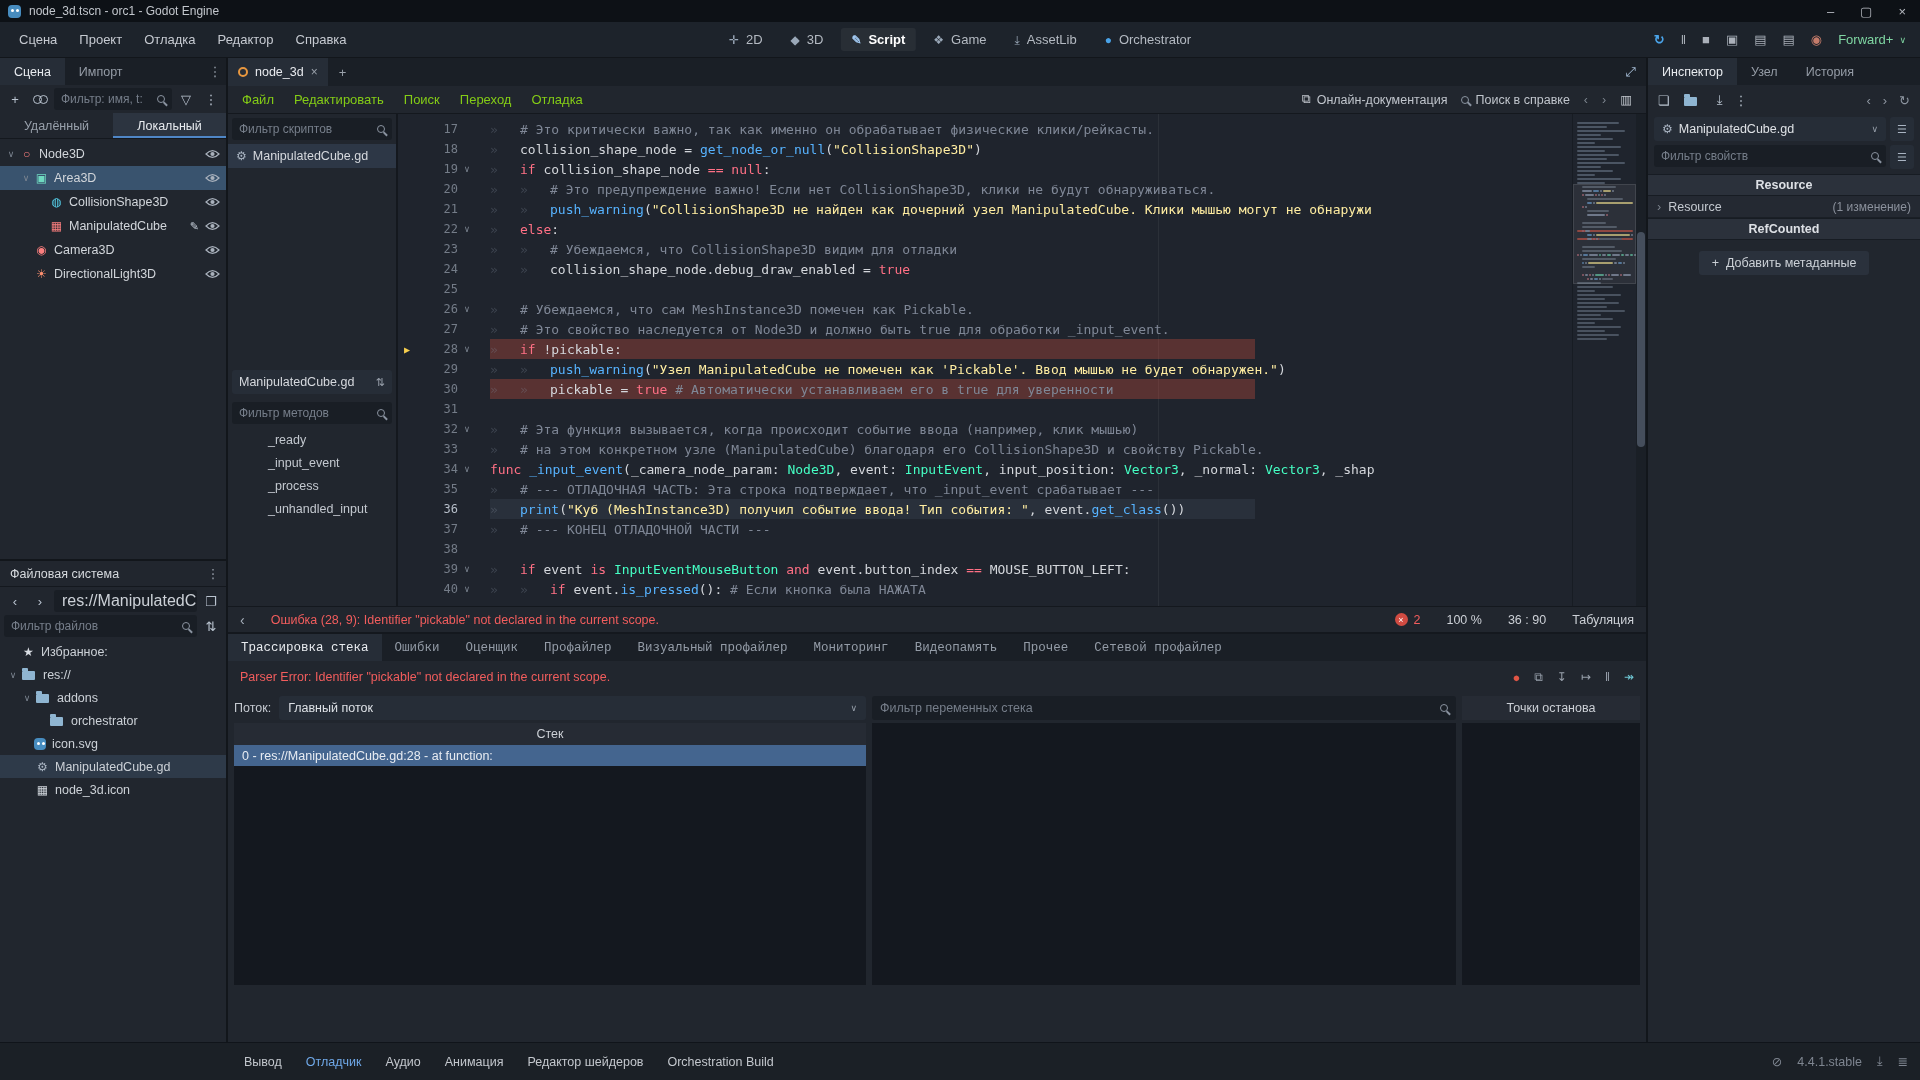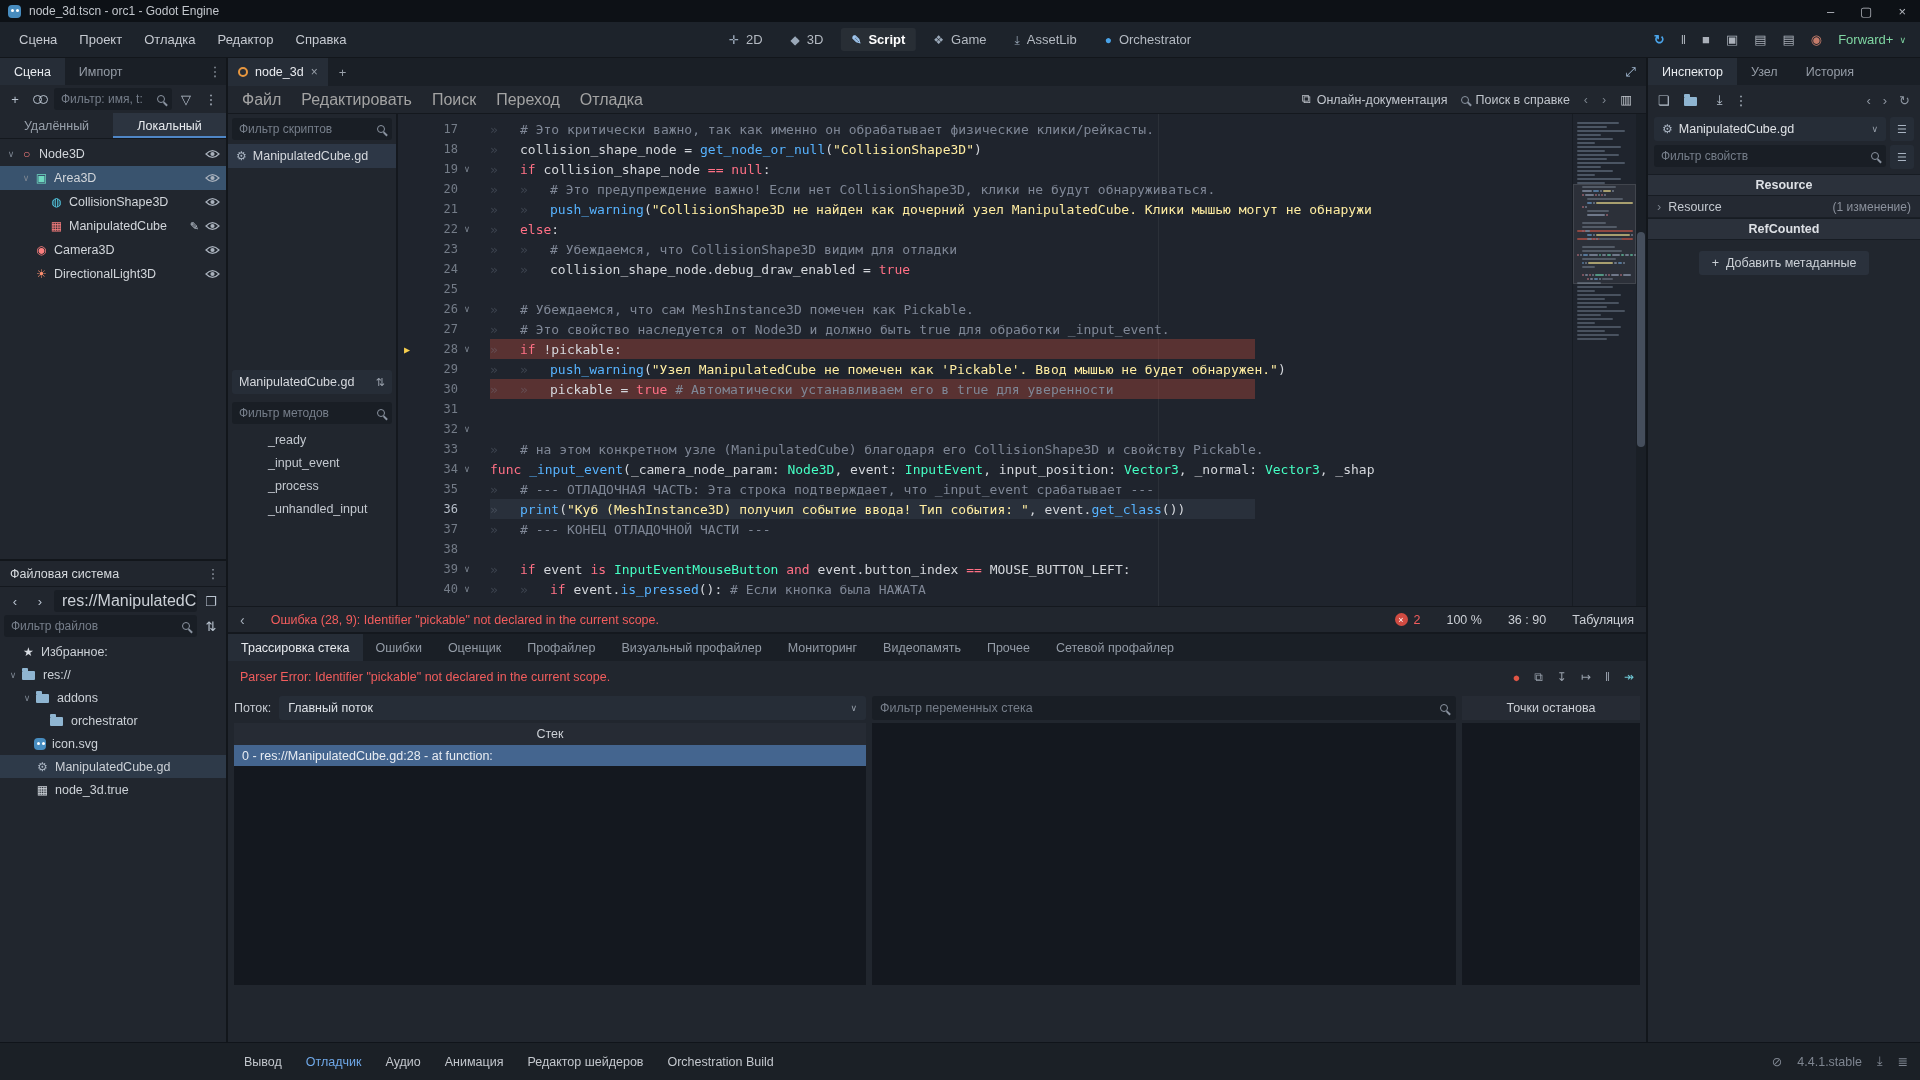--- a/index.html
+++ b/index.html
@@ -85,21 +85,21 @@
   
   .center{flex:1;display:flex;flex-direction:column;min-width:0;background:#21262e;}
   .stabs{height:28px;background:#1a1f26;display:flex;align-items:stretch;flex:none;}
   .stab{display:flex;align-items:center;gap:7px;padding:0 10px;background:#262d37;color:#e8eaee;font-size:12.5px;}
   .stab .o-ic{width:10px;height:10px;border:2px solid #e8973f;border-radius:50%;flex:none;}
   .stab .x{color:#9aa1ab;font-size:12px;}
   .stab-add{padding:0 11px;display:flex;align-items:center;color:#9aa1ab;}
   .stabs-right{margin-left:auto;display:flex;align-items:center;padding-right:10px;color:#a9c0da;}
   .smenu{height:28px;display:flex;align-items:center;background:#21262e;border-bottom:1px solid #14181e;
          padding:0 4px;flex:none;}
-  .smenu-item{padding:0 10px;color:#a3a3a3;font-size:16px;}
+  .smenu-item{padding:0 10px;color:#84cc16;font-size:13px;}
   .smenu-right{margin-left:auto;display:flex;align-items:center;gap:14px;padding-right:10px;color:#c0c5cc;font-size:12.5px;}
   .smenu-right .grp{display:flex;gap:6px;align-items:center;}
   .dimch{color:#7e8690;}
   .sbody{flex:1;display:flex;min-height:0;}
   .sside{width:170px;border-right:2px solid #14181e;display:flex;flex-direction:column;background:#21262e;flex:none;}
   .sside .filter{margin:4px;flex:none;}
   .slist{height:222px;flex:none;}
   .sitem{height:24px;display:flex;align-items:center;gap:6px;padding:0 8px;font-size:12.5px;color:#d6d9de;}
   .sitem.selected{background:#2d3746;}
   .sitem .g{color:#a9b4c2;font-size:12px;}
@@ -137,21 +137,21 @@
          padding:0 12px;font-size:12.5px;flex:none;}
   .cs-collapse{color:#a9b2be;font-size:14px;}
   .cs-error{color:#f25d5d;white-space:nowrap;overflow:hidden;}
   .cs-right{margin-left:auto;display:flex;align-items:center;gap:26px;}
   .err-badge{display:flex;align-items:center;gap:6px;color:#f25d5d;}
   .err-dot{width:13px;height:13px;border-radius:50%;background:#d14b42;color:#fff;font-size:9px;display:flex;
          align-items:center;justify-content:center;}
 
   
   .debugger{height:410px;border-top:2px solid #14181e;display:flex;flex-direction:column;background:#21262e;flex:none;}
-  .dtabs{height:27px;background:#1a1f26;display:flex;flex:none;}
+  .dtabs{height:27px;background:#1a1f26;display:flex;flex:none;font-family:Liberation Mono, monospace;}
   .dtab{padding:0 13px;display:flex;align-items:center;color:#949ca7;font-size:12.5px;}
   .dtab.active{background:#262d37;color:#e8ebef;}
   .derror-row{height:32px;display:flex;align-items:center;padding:0 12px;flex:none;}
   .derror{color:#f25d5d;font-size:12.5px;}
   .dicons{margin-left:auto;display:flex;gap:14px;align-items:center;color:#99a1ac;font-size:12px;}
   .dicons .rec{color:#e05545;font-size:13px;}
   .dicons .cont{color:#6fc7d4;}
   .dcols{flex:1;display:flex;gap:6px;padding:0 6px;min-height:0;}
   .dcol{display:flex;flex-direction:column;min-width:0;}
   .col-stack{width:632px;flex:none;}
@@ -407,21 +407,21 @@
               <span class="tlabel">icon.svg</span>
             </div>
             <div class="frow selected" style="padding-left: 20px;">
               <span class="expander"></span>
               <span class="ficon" style="color: rgb(169, 180, 194);">⚙</span>
               <span class="tlabel">ManipulatedCube.gd</span>
             </div>
             <div class="frow" style="padding-left: 20px;">
               <span class="expander"></span>
               <span class="ficon" style="color: rgb(207, 212, 218);">▦</span>
-              <span class="tlabel">node_3d.true</span>
+              <span class="tlabel">node_3d.icon</span>
             </div>
           </div>
       </div>
     </div>
 
     <div class="center">
       <div class="stabs">
         <div class="stab">
           <span class="o-ic"></span>
           <span>node_3d</span>
@@ -604,20 +604,21 @@
                   <span class="gfold"></span>
                 </div>
                 <span class="ctext"></span>
               </div>
               <div class="crow">
                 <div class="gut">
                   <span class="gexec"></span>
                   <span class="gnum">32</span>
                   <span class="gfold">∨</span>
                 </div>
+                <span class="ctext"><span class="tabm">»</span><span class="tk-c"># Эта функция вызывается, когда происходит событие ввода (например, клик мышью)</span></span>
               </div>
               <div class="crow">
                 <div class="gut">
                   <span class="gexec"></span>
                   <span class="gnum">33</span>
                   <span class="gfold"></span>
                 </div>
                 <span class="ctext"><span class="tabm">»</span><span class="tk-c"># на этом конкретном узле (ManipulatedCube) благодаря его CollisionShape3D и свойству Pickable.</span></span>
               </div>
               <div class="crow">

